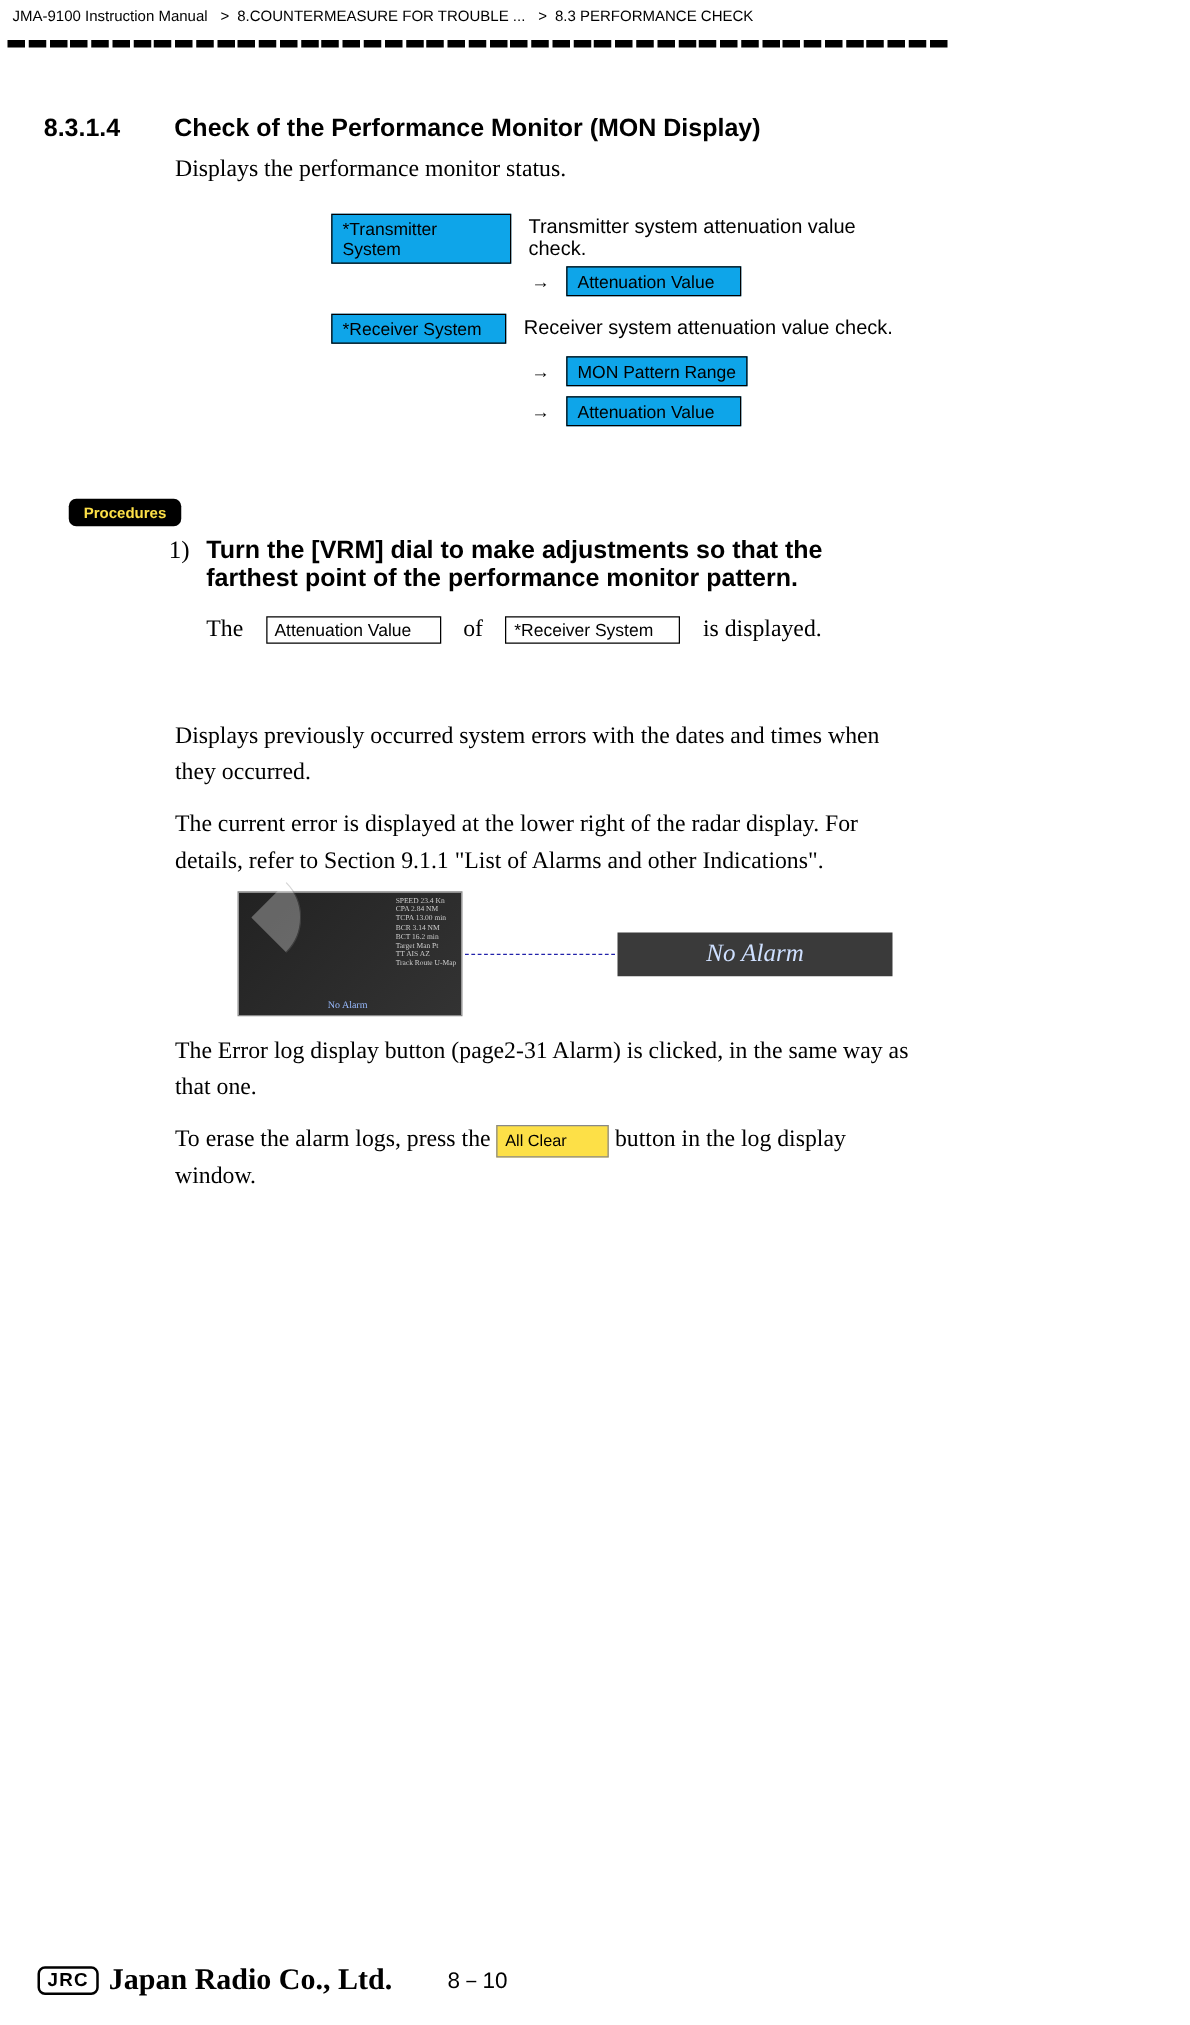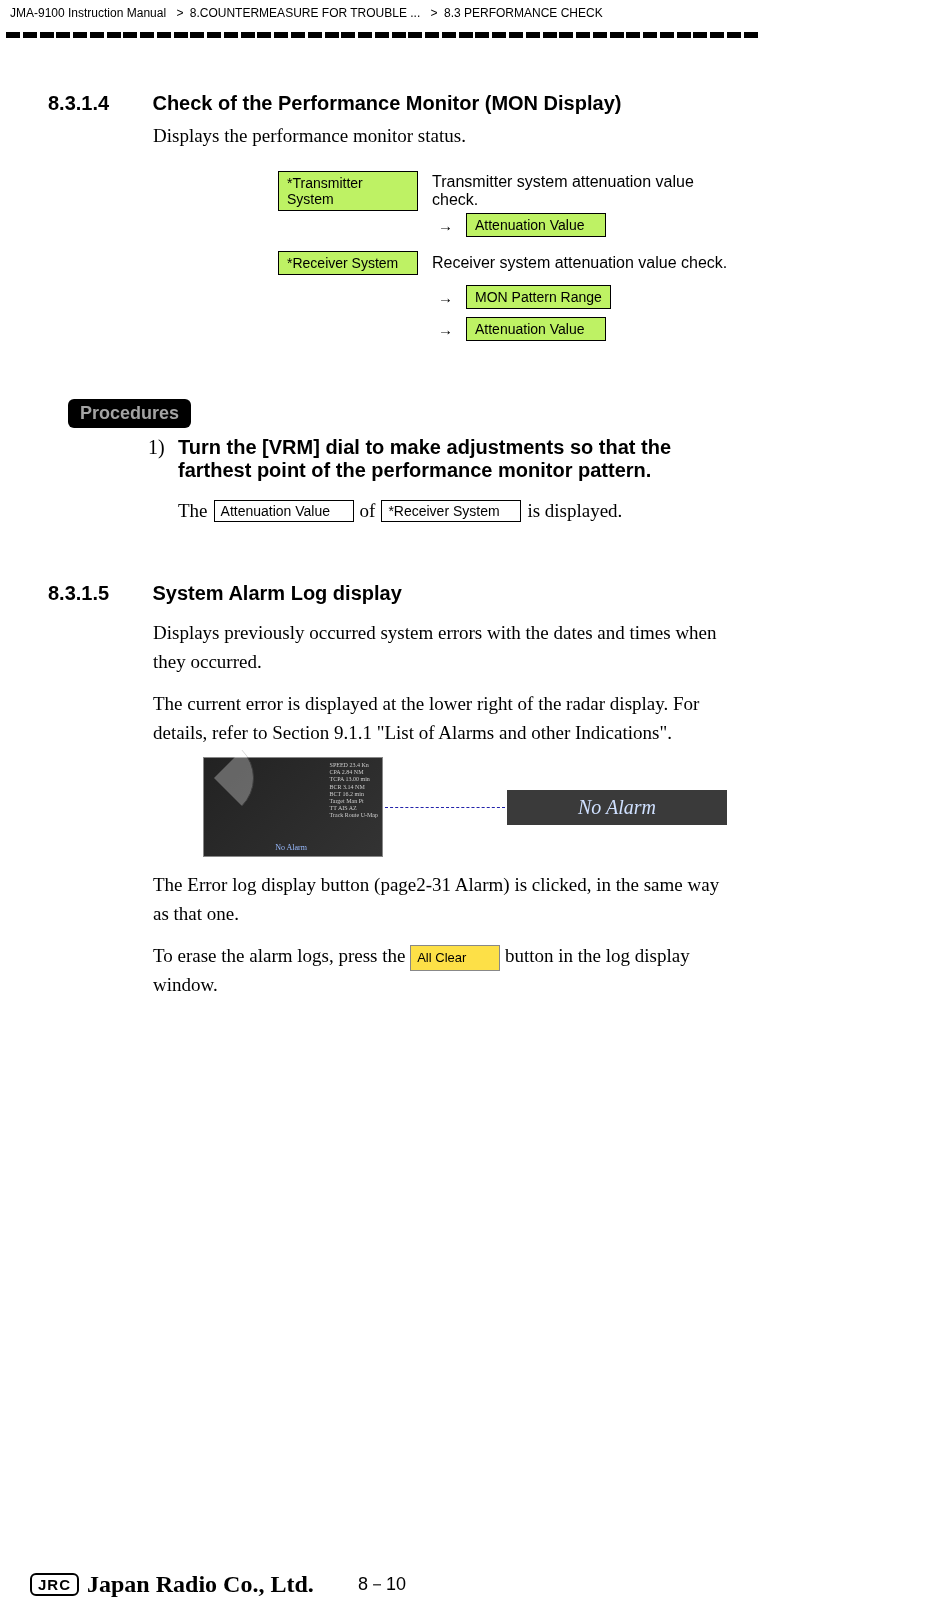--- a/index.html
+++ b/index.html
@@ -7,40 +7,40 @@
   .page { width: 764px; height: 1620px; position: relative; padding: 0; }
 
   .header { font-size: 12px; padding: 6px 10px 0 10px; }
   .header .crumb { margin-right: 4px; }
   .header .gt { margin: 0 3px; }
 
   .dash-line { width: 100%; height: 30px; margin-top: 2px; }
   .dash-inner { display: flex; justify-content: space-between; padding: 0 6px; }
   .dash-inner span { width: 14px; height: 6px; background: #000; margin-top: 10px; }
 
-  .content { padding: 0 30px 0 48px; margin-top: 40px; }
+  .content { padding: 0 30px 0 35px; margin-top: 40px; }
 
   .sec-num { font-weight: bold; font-size: 20px; display: inline-block; width: 100px; vertical-align: top; }
   .sec-title { font-weight: bold; font-size: 20px; display: inline-block; }
 
   .body-indent { margin-left: 105px; margin-top: 10px; font-size: 19px; font-family: 'Times New Roman', serif; }
 
   .mon-diagram { margin-top: 30px; margin-left: 230px; font-size: 15px; font-family: Arial, sans-serif; }
   .mon-row { display: flex; align-items: center; margin-bottom: 8px; height: 28px; }
-  .btn-box { border: 1px solid #000; padding: 3px 8px; display: inline-block; min-width: 140px; text-align: left; background: #bef264; font-size: 14px; }
+  .btn-box { border: 1px solid #000; padding: 3px 8px; display: inline-block; min-width: 140px; text-align: left; background: #0ea5e9; font-size: 14px; }
   .mon-desc { margin-left: 14px; font-size: 16px; }
   .sub-row { margin-left: 160px; display: flex; align-items: center; margin-bottom: 8px; }
 
-  .procedures-badge { background: #000; color: #a3a3a3; font-weight: bold; font-size: 18px; padding: 4px 12px; border-radius: 6px; display: inline-block; margin-top: 50px; margin-left: 20px; }
+  .procedures-badge { background: #000; color: #fde047; font-weight: bold; font-size: 12px; padding: 4px 12px; border-radius: 6px; display: inline-block; margin-top: 50px; margin-left: 20px; }
 
   .proc-body { margin-left: 130px; margin-top: 8px; font-size: 20px; }
   .proc-num { position: absolute; margin-left: -30px; font-family: 'Times New Roman', serif; }
   .proc-text { font-weight: bold; font-family: Arial, sans-serif; }
 
-  .proc-line2 { margin-top: 18px; font-family: 'Times New Roman', serif; font-size: 19px; display: flex; align-items: center; gap: 6px; }
+  .proc-line2 { margin-top: 18px; font-family: 'Times New Roman', serif; font-size: 19px; display: flex; align-items: center; gap: 18px; }
   .inline-box { border: 1px solid #000; padding: 2px 6px; font-family: Arial, sans-serif; font-size: 14px; min-width: 140px; display: inline-block; }
 
   .sec2 { margin-top: 60px; }
   .para { margin-top: 14px; font-family: 'Times New Roman', serif; font-size: 19px; line-height: 1.5; }
 
   .radar-row { margin-top: 10px; display: flex; align-items: center; margin-left: 50px; }
   .radar-thumb { width: 180px; height: 100px; background: linear-gradient(135deg, #222 0%, #333 100%); border: 1px solid #888; position: relative; }
   .radar-thumb .arc { position: absolute; left: -30px; top: -20px; width: 80px; height: 80px; border: 1px solid #777; border-radius: 50%; background: #fff; clip-path: polygon(50% 50%, 100% 0, 100% 100%); opacity: 0.3; }
   .radar-thumb .txt { color: #ccc; font-size: 6px; position: absolute; right: 4px; top: 4px; line-height: 1.2; }
   .radar-thumb .noalarm-small { position: absolute; bottom: 4px; left: 40%; color: #9bf; font-size: 8px; }
@@ -159,24 +159,20 @@
       <div class="proc-line2">
         <span>The</span>
         <span class="inline-box">Attenuation Value</span>
         <span>of</span>
         <span class="inline-box">*Receiver System</span>
         <span>is displayed.</span>
       </div>
     </div>
 
     <div class="sec2">
-      <div>
-        <span class="sec-num">8.3.1.5</span>
-        <span class="sec-title">System Alarm Log display</span>
-      </div>
 
       <div class="body-indent">
         <div class="para">Displays previously occurred system errors with the dates and times when they occurred.</div>
         <div class="para">The current error is displayed at the lower right of the radar display. For details, refer to Section 9.1.1 "List of Alarms and other Indications".</div>
 
         <div class="radar-row">
           <div class="radar-thumb">
             <div class="arc"></div>
             <div class="txt">SPEED 23.4 Kn<br>CPA 2.84 NM<br>TCPA 13.00 min<br>BCR 3.14 NM<br>BCT 16.2 min<br>Target Man Pt<br>TT AIS AZ<br>Track Route U-Map</div>
             <div class="noalarm-small">No Alarm</div>

